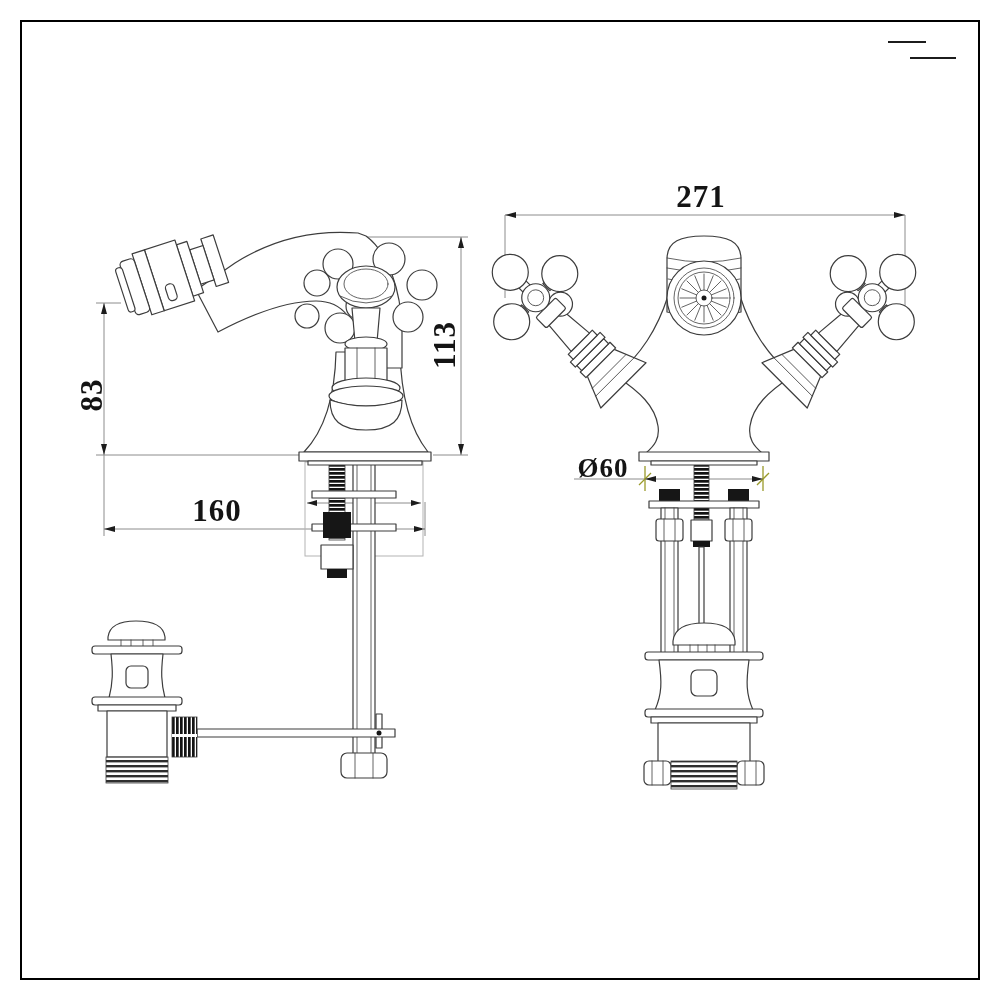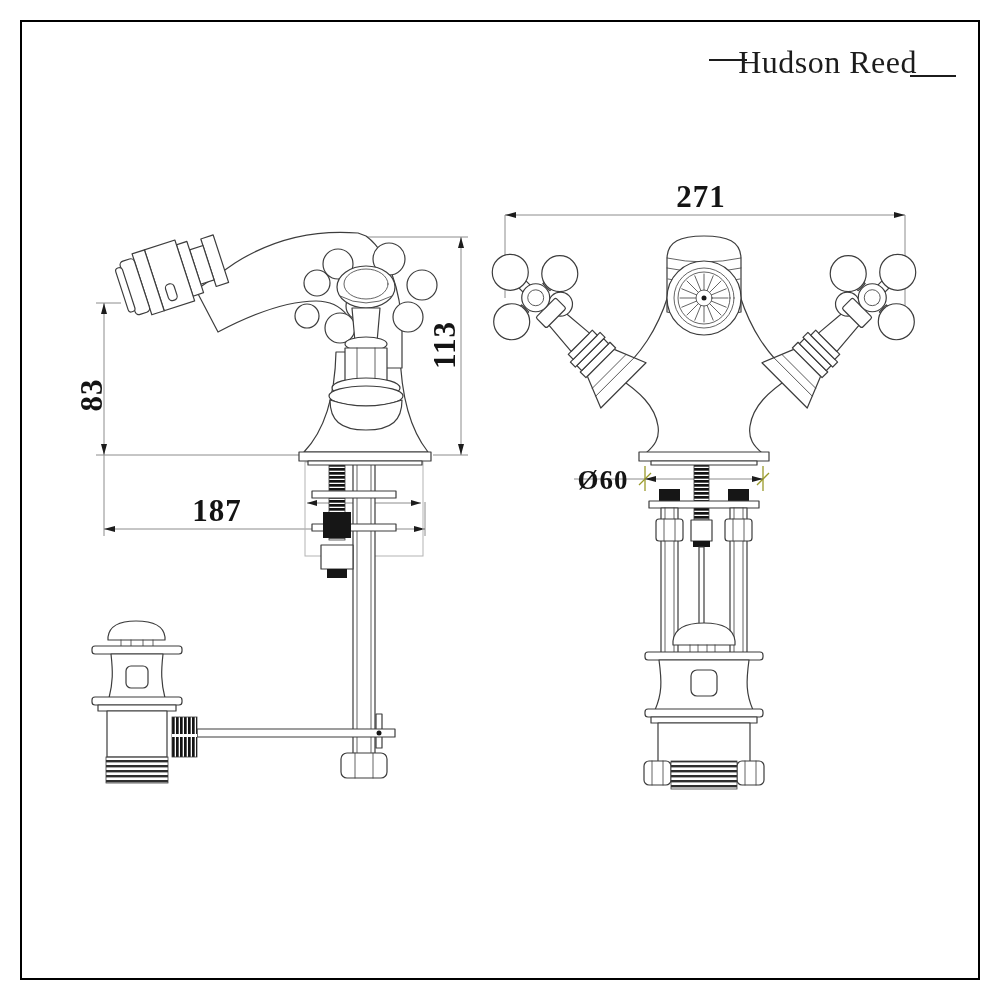--- a/index.html
+++ b/index.html
@@ -46,21 +46,20 @@
   .knl{fill:url(#knurl);stroke:var(--line);stroke-width:0.8;}
   .cth{fill:url(#coarse);stroke:var(--line);stroke-width:0.8;}
 </style>
 </head>
 <body>
 
 <div class="frame"></div>
 
 <div class="logo">
   <span class="rule-l"></span>
-  <span>Hudson Reed</span>
   <span class="rule-r"></span>
 </div>
 
 <svg class="drawing" width="1000" height="1000" viewBox="0 0 1000 1000">
   <defs>
     <pattern id="thread" width="4" height="4" patternUnits="userSpaceOnUse">
       <rect width="4" height="4" fill="#141414"></rect>
         <rect y="2.7" width="4" height="1.3" fill="#fff"></rect>
     </pattern>
     <pattern id="knurl" width="4" height="4" patternUnits="userSpaceOnUse">
@@ -333,14 +332,14 @@
     <g>
       <rect class="o" x="639" y="452" width="130" height="9"></rect>
       <rect class="o" x="651" y="461" width="106" height="4"></rect>
     </g>
   </g>
 </svg>
 
 <div class="dim-label" style="left:651px;top:181px;width:100px;">271</div>
 <div class="dim-label rot" style="left:406px;top:328px;width:80px;height:34px;">113</div>
 <div class="dim-label rot" style="left:53px;top:378px;width:80px;height:34px;">83</div>
-<div class="dim-label" style="left:167px;top:495px;width:100px;">187</div>
-<div class="dim-label small" style="left:558px;top:455px;width:90px;margin-top:12px;">Ø60</div>
+<div class="dim-label" style="left:167px;top:495px;width:100px;">160</div>
+<div class="dim-label small" style="left:558px;top:455px;width:90px;">Ø60</div>
 
 </body></html>

